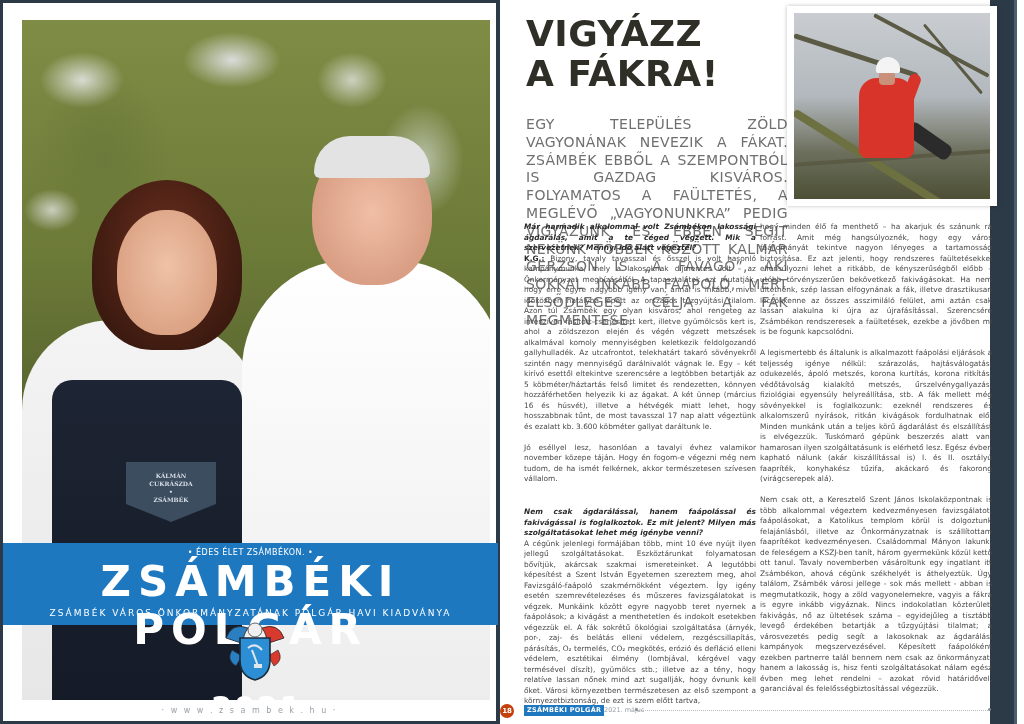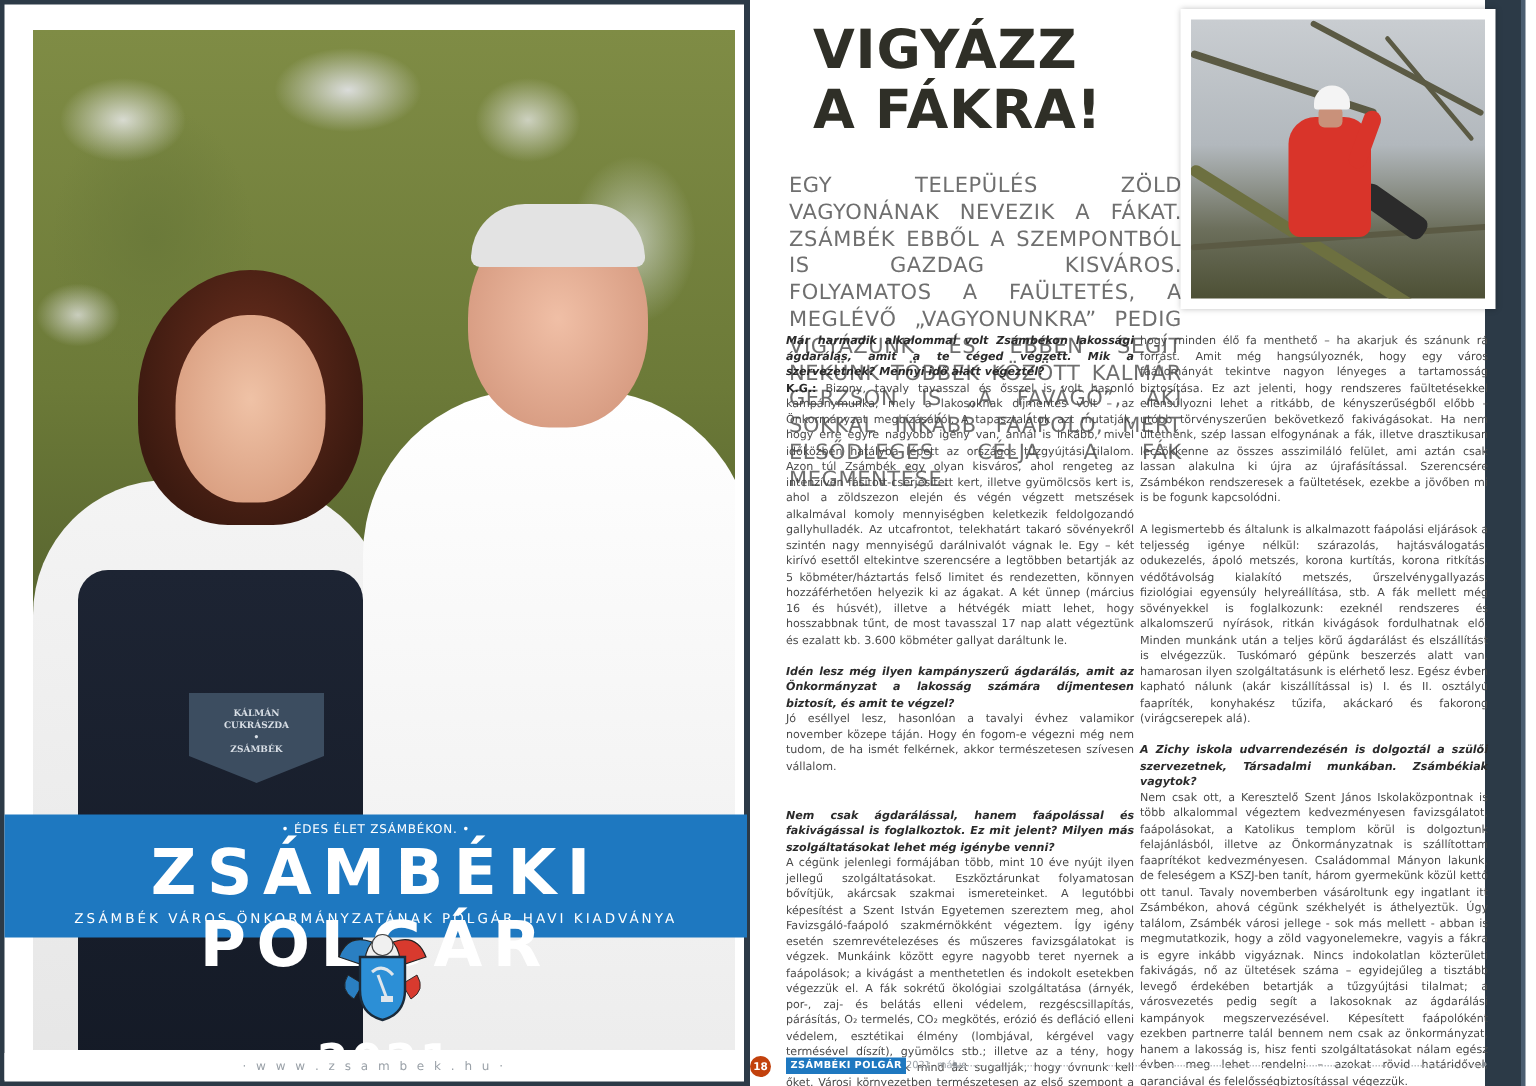--- a/index.html
+++ b/index.html
@@ -106,21 +106,21 @@
   }
   .right-edge {
     position: absolute; left: 1014px; top: 0; width: 10px; height: 724px; background: #ffffff;
   }
   .right-rule {
     position: absolute; left: 1014px; top: 0; width: 3px; height: 724px; background: #4b5d70;
   }
   .headline {
     position: absolute; left: 526px; top: 14px; width: 260px;
     font-family: "DejaVu Sans", sans-serif; font-weight: bold;
-    font-size: 36px; line-height: 40px; color: #2f2f27; letter-spacing: 0.5px; margin-left: 16px;
+    font-size: 36px; line-height: 40px; color: #2f2f27; letter-spacing: 0.5px;
   }
   .lead {
     position: absolute; left: 526px; top: 116px; width: 262px;
     font-size: 14px; line-height: 17.8px; color: #6f6f6f; letter-spacing: 0.4px;
     text-align: justify; text-transform: uppercase;
   }
   .hero-photo-frame {
     position: absolute; left: 787px; top: 6px; width: 210px; height: 200px;
     background: #ffffff; box-shadow: 0 0 4px rgba(0,0,0,0.25);
   }
@@ -253,35 +253,33 @@
     <div class="worker-helmet"></div>
   </div>
 </div>
 
 <div class="col col-left">
   <div class="para">
     <div class="q">Már harmadik alkalommal volt Zsámbékon lakossági ágdarálás, amit a te céged végzett. Mik a szervezetnek? Mennyi idő alatt végeztél?</div>
     <div><span class="answer-label">K.G.:</span><span> Bizony, tavaly tavasszal és ősszel is volt hasonló kampánymunka, mely a lakosoknak díjmentes volt – az Önkormányzat megbízásából. A tapasztalatok azt mutatják, hogy erre egyre nagyobb igény van, annál is inkább, mivel időközben hatályba lépett az országos tűzgyújtási tilalom. Azon túl Zsámbék egy olyan kisváros, ahol rengeteg az intenzíven fásított-cserjésített kert, illetve gyümölcsös kert is, ahol a zöldszezon elején és végén végzett metszések alkalmával komoly mennyiségben keletkezik feldolgozandó gallyhulladék. Az utcafrontot, telekhatárt takaró sövényekről szintén nagy mennyiségű darálnivalót vágnak le. Egy – két kirívó esettől eltekintve szerencsére a legtöbben betartják az 5 köbméter/háztartás felső limitet és rendezetten, könnyen hozzáférhetően helyezik ki az ágakat. A két ünnep (március 16 és húsvét), illetve a hétvégék miatt lehet, hogy hosszabbnak tűnt, de most tavasszal 17 nap alatt végeztünk és ezalatt kb. 3.600 köbméter gallyat daráltunk le.</span></div>
   </div>
   <div class="para">
-    <div class="q">Idén lesz még ilyen kampányszerű ágdarálás, amit az Önkormányzat a lakosság számára díjmentesen biztosít, és amit te végzel?</div>
     <div>Jó eséllyel lesz, hasonlóan a tavalyi évhez valamikor november közepe táján. Hogy én fogom-e végezni még nem tudom, de ha ismét felkérnek, akkor természetesen szívesen vállalom.</div>
   </div>
   <div class="gap"></div>
   <div class="para">
     <div class="q">Nem csak ágdarálással, hanem faápolással és fakivágással is foglalkoztok. Ez mit jelent? Milyen más szolgáltatásokat lehet még igénybe venni?</div>
     <div>A cégünk jelenlegi formájában több, mint 10 éve nyújt ilyen jellegű szolgáltatásokat. Eszköztárunkat folyamatosan bővítjük, akárcsak szakmai ismereteinket. A legutóbbi képesítést a Szent István Egyetemen szereztem meg, ahol Favizsgáló-faápoló szakmérnökként végeztem. Így igény esetén szemrevételezéses és műszeres favizsgálatokat is végzek. Munkáink között egyre nagyobb teret nyernek a faápolások; a kivágást a menthetetlen és indokolt esetekben végezzük el. A fák sokrétű ökológiai szolgáltatása (árnyék, por-, zaj- és belátás elleni védelem, rezgéscsillapítás, párásítás, O₂ termelés, CO₂ megkötés, erózió és defláció elleni védelem, esztétikai élmény (lombjával, kérgével vagy termésével díszít), gyümölcs stb.; illetve az a tény, hogy relatíve lassan nőnek mind azt sugallják, hogy óvnunk kell őket. Városi környezetben természetesen az első szempont a környezetbiztonság, de ezt is szem előtt tartva,</div>
   </div>
 </div>
 
 <div class="col col-right">
   <div class="para">hogy minden élő fa menthető – ha akarjuk és szánunk rá forrást. Amit még hangsúlyoznék, hogy egy város faállományát tekintve nagyon lényeges a tartamosság biztosítása. Ez azt jelenti, hogy rendszeres faültetésekkel ellensúlyozni lehet a ritkább, de kényszerűségből előbb – utóbb törvényszerűen bekövetkező fakivágásokat. Ha nem ültetnénk, szép lassan elfogynának a fák, illetve drasztikusan lecsökkenne az összes asszimiláló felület, ami aztán csak lassan alakulna ki újra az újrafásítással. Szerencsére Zsámbékon rendszeresek a faültetések, ezekbe a jövőben mi is be fogunk kapcsolódni.</div>
   <div class="para">A legismertebb és általunk is alkalmazott faápolási eljárások a teljesség igénye nélkül: szárazolás, hajtásválogatás, odukezelés, ápoló metszés, korona kurtítás, korona ritkítás, védőtávolság kialakító metszés, űrszelvénygallyazás, fiziológiai egyensúly helyreállítása, stb. A fák mellett még sövényekkel is foglalkozunk: ezeknél rendszeres és alkalomszerű nyírások, ritkán kivágások fordulhatnak elő. Minden munkánk után a teljes körű ágdarálást és elszállítást is elvégezzük. Tuskómaró gépünk beszerzés alatt van, hamarosan ilyen szolgáltatásunk is elérhető lesz. Egész évben kapható nálunk (akár kiszállítással is) I. és II. osztályú faapríték, konyhakész tűzifa, akáckaró és fakorong (virágcserepek alá).</div>
   <div class="para">
-    <div class="q">A Zichy iskola udvarrendezésén is dolgoztál a szülői szervezetnek, Társadalmi munkában. Zsámbékiak vagytok?</div>
     <div>Nem csak ott, a Keresztelő Szent János Iskolaközpontnak is több alkalommal végeztem kedvezményesen favizsgálatot, faápolásokat, a Katolikus templom körül is dolgoztunk felajánlásból, illetve az Önkormányzatnak is szállítottam faaprítékot kedvezményesen. Családommal Mányon lakunk, de feleségem a KSZJ-ben tanít, három gyermekünk közül kettő ott tanul. Tavaly novemberben vásároltunk egy ingatlant itt Zsámbékon, ahová cégünk székhelyét is áthelyeztük. Úgy találom, Zsámbék városi jellege - sok más mellett - abban is megmutatkozik, hogy a zöld vagyonelemekre, vagyis a fákra is egyre inkább vigyáznak. Nincs indokolatlan közterületi fakivágás, nő az ültetések száma – egyidejűleg a tisztább levegő érdekében betartják a tűzgyújtási tilalmat; a városvezetés pedig segít a lakosoknak az ágdarálási kampányok megszervezésével. Képesített faápolóként ezekben partnerre talál bennem nem csak az önkormányzat, hanem a lakosság is, hisz fenti szolgáltatásokat nálam egész évben meg lehet rendelni – azokat rövid határidővel, garanciával és felelősségbiztosítással végezzük.</div>
   </div>
 
 </div>
 
 <div class="footer">
   <div class="page-number">18</div>
   <div class="footer-brand">ZSÁMBÉKI POLGÁR</div>
   <div class="footer-date">2021. május</div>
   <div class="footer-dot-l"></div>

